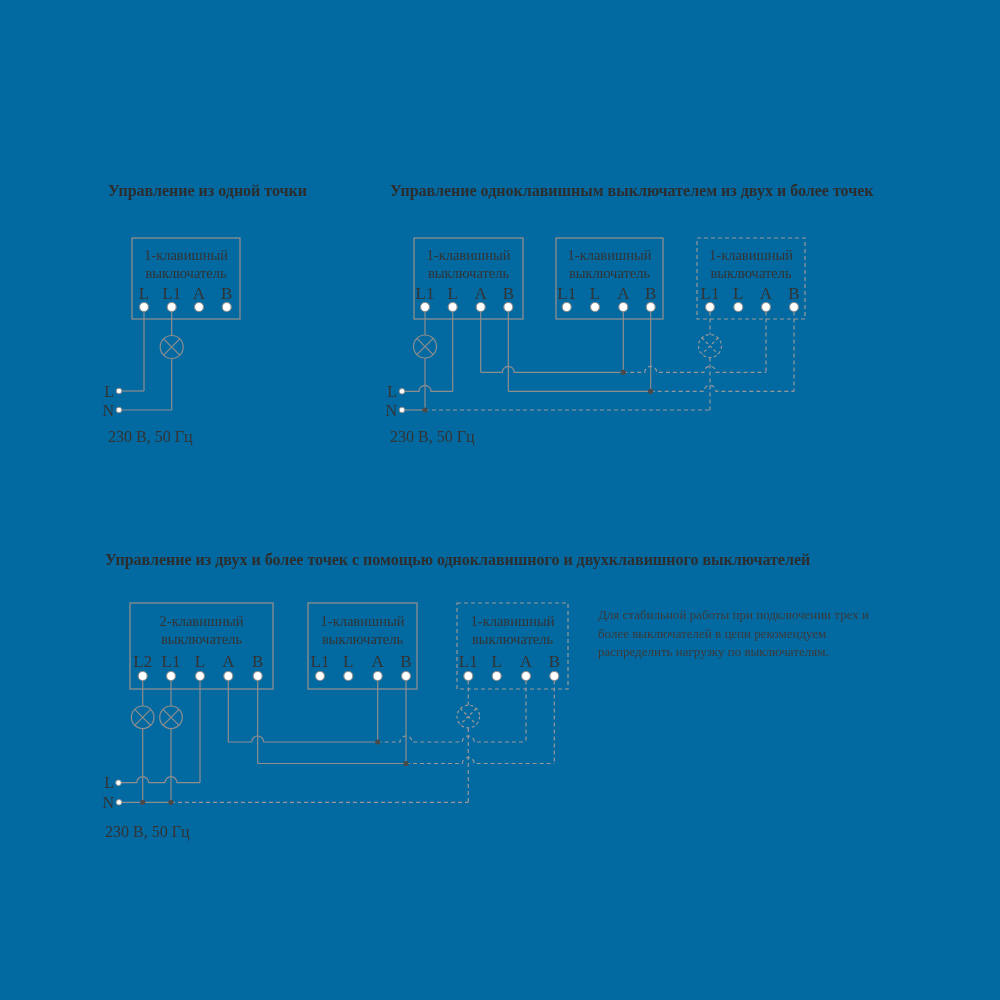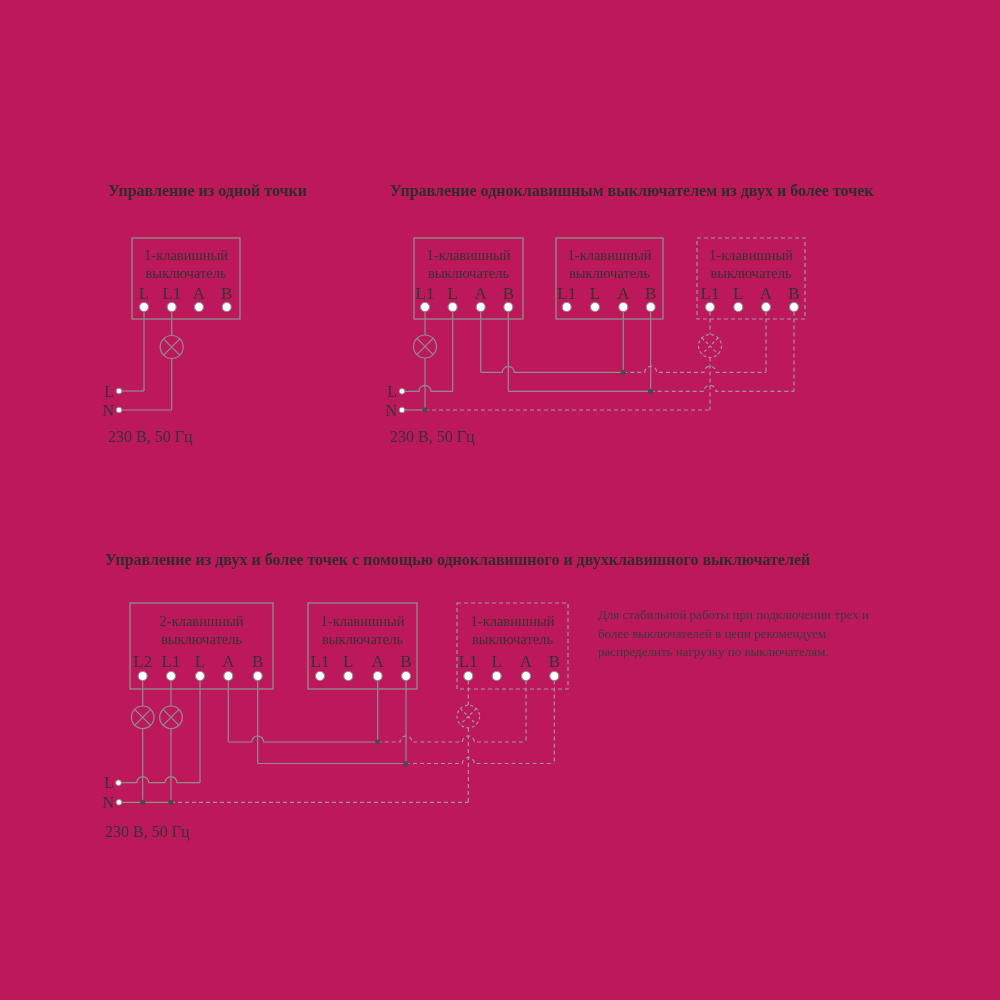--- a/index.html
+++ b/index.html
@@ -1,16 +1,16 @@
 <!DOCTYPE html>
 <html><head>
 <meta charset="utf-8">
 <style>
   html,body{margin:0;padding:0;background:#ffffff;}
-  .page{position:relative;width:1000px;height:1000px;background:#be185d;overflow:hidden;}
+  .page{position:relative;width:1000px;height:1000px;background:#0369a1;overflow:hidden;}
   svg{display:block;}
   text{font-family:"Liberation Serif","DejaVu Serif",serif;fill:#333333;}
   .t-title{font-size:16px;font-weight:bold;fill:#2d2d2d;}
   .t-name{font-size:14.5px;}
   .t-term{font-size:17px;}
   .t-ln{font-size:16px;}
   .t-volt{font-size:16px;}
   .t-note{font-size:13px;fill:#3a3a3a;}
   .wire{fill:none;stroke:#8e8e8e;stroke-width:1.2;}
   .wired{fill:none;stroke:#999999;stroke-width:1.2;stroke-dasharray:4 3;}

